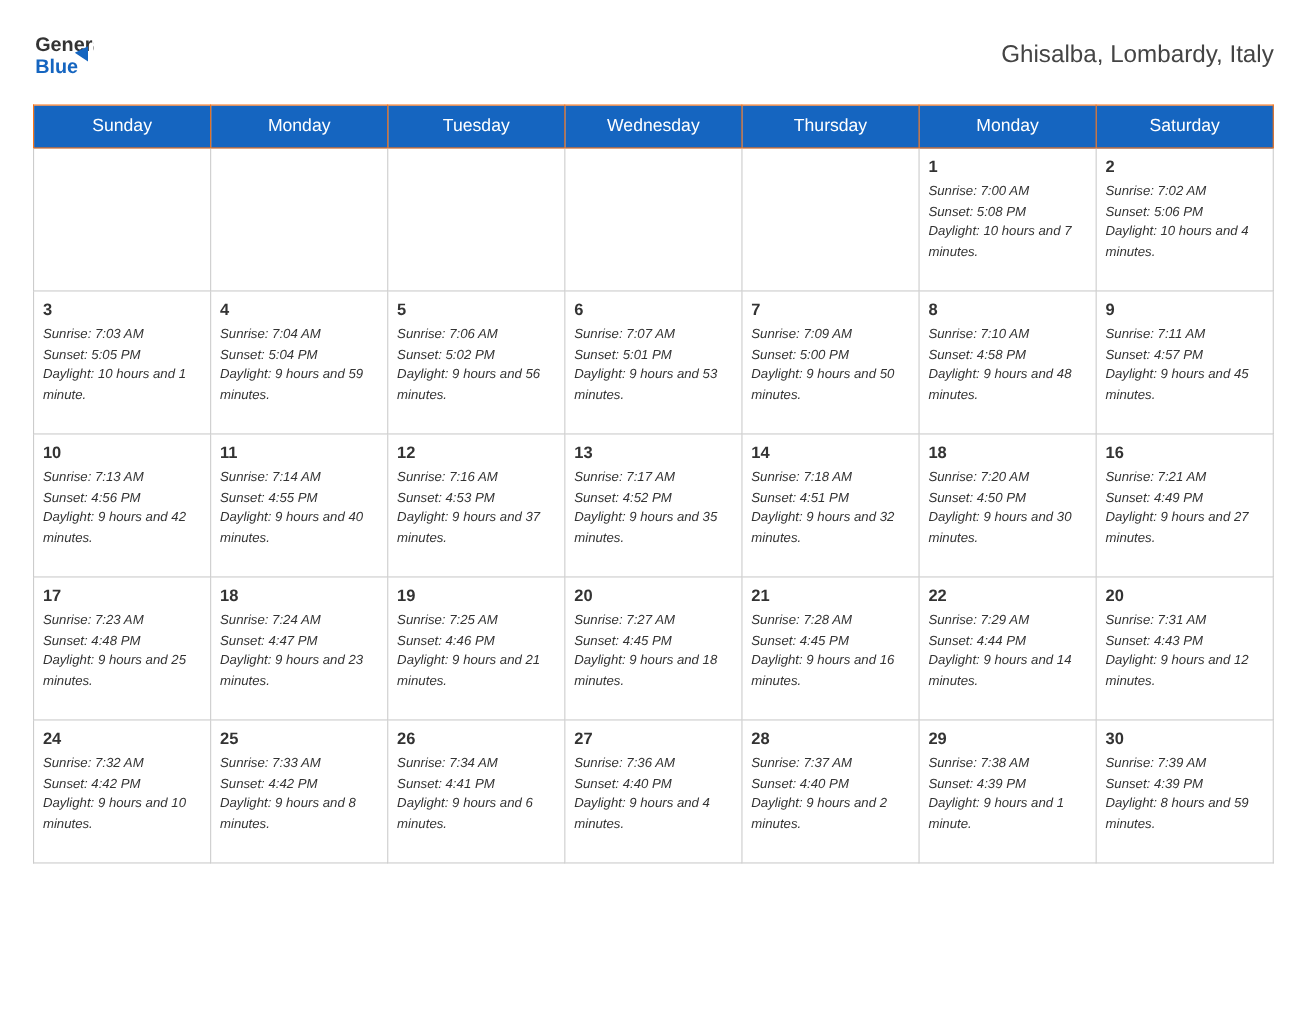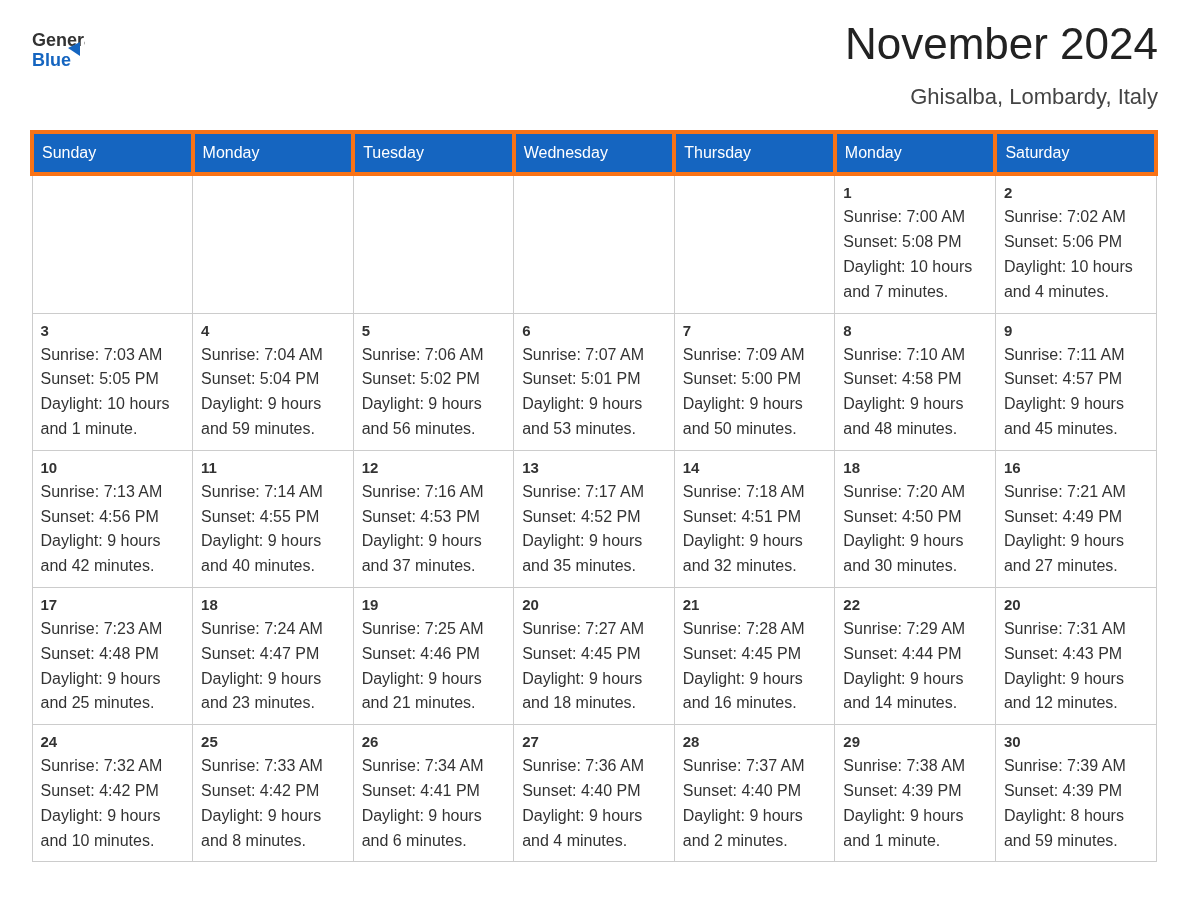--- a/index.html
+++ b/index.html
@@ -44,68 +44,68 @@
     .calendar-table {
       width: 100%;
       border-collapse: collapse;
       table-layout: fixed;
     }
 
     .calendar-table th {
       background-color: #1565c0;
       color: #fff;
       padding: 10px 8px;
-      text-align: left;
+      text-align: center;
       font-size: 16px;
       font-weight: normal;
-      border: 4px solid #f97316;
+      border: 1px solid #f97316;
     }
 
     .calendar-table td {
       border: 1px solid #ccc;
       vertical-align: top;
       padding: 8px 8px;
       font-size: 12.5px;
       color: #333;
       height: 130px;
     }
 
     .day-number {
       font-size: 15px;
       font-weight: bold;
       color: #333;
       display: block;
       margin-bottom: 4px;
     }
 
     .day-info {
-      font-size: 16px;
+      font-size: 12px;
       line-height: 1.55;
       color: #333;
+      font-style: italic;
     }
 
     .empty-cell {
       background: #fff;
     }
   </style>
 </head>
 <body>
 
 <div class="header">
   <div class="logo-area">
     <svg width="55" height="55" viewBox="0 0 55 55">
 
       <text x="2" y="26" font-family="Arial" font-size="18" font-weight="bold" fill="#333">General</text>
 
       <polygon points="38,28 50,22 50,36" fill="#1565c0"></polygon>
       <text x="2" y="46" font-family="Arial" font-size="18" font-weight="bold" fill="#1565c0">Blue</text>
     </svg>
   </div>
   <div class="title-area">
-    <div class="month-title">November 2024</div>
     <div class="location-title">Ghisalba, Lombardy, Italy</div>
   </div>
 </div>
 
 <table class="calendar-table">
   <thead>
     <tr>
       <th>Sunday</th>
       <th>Monday</th>
       <th>Tuesday</th>

